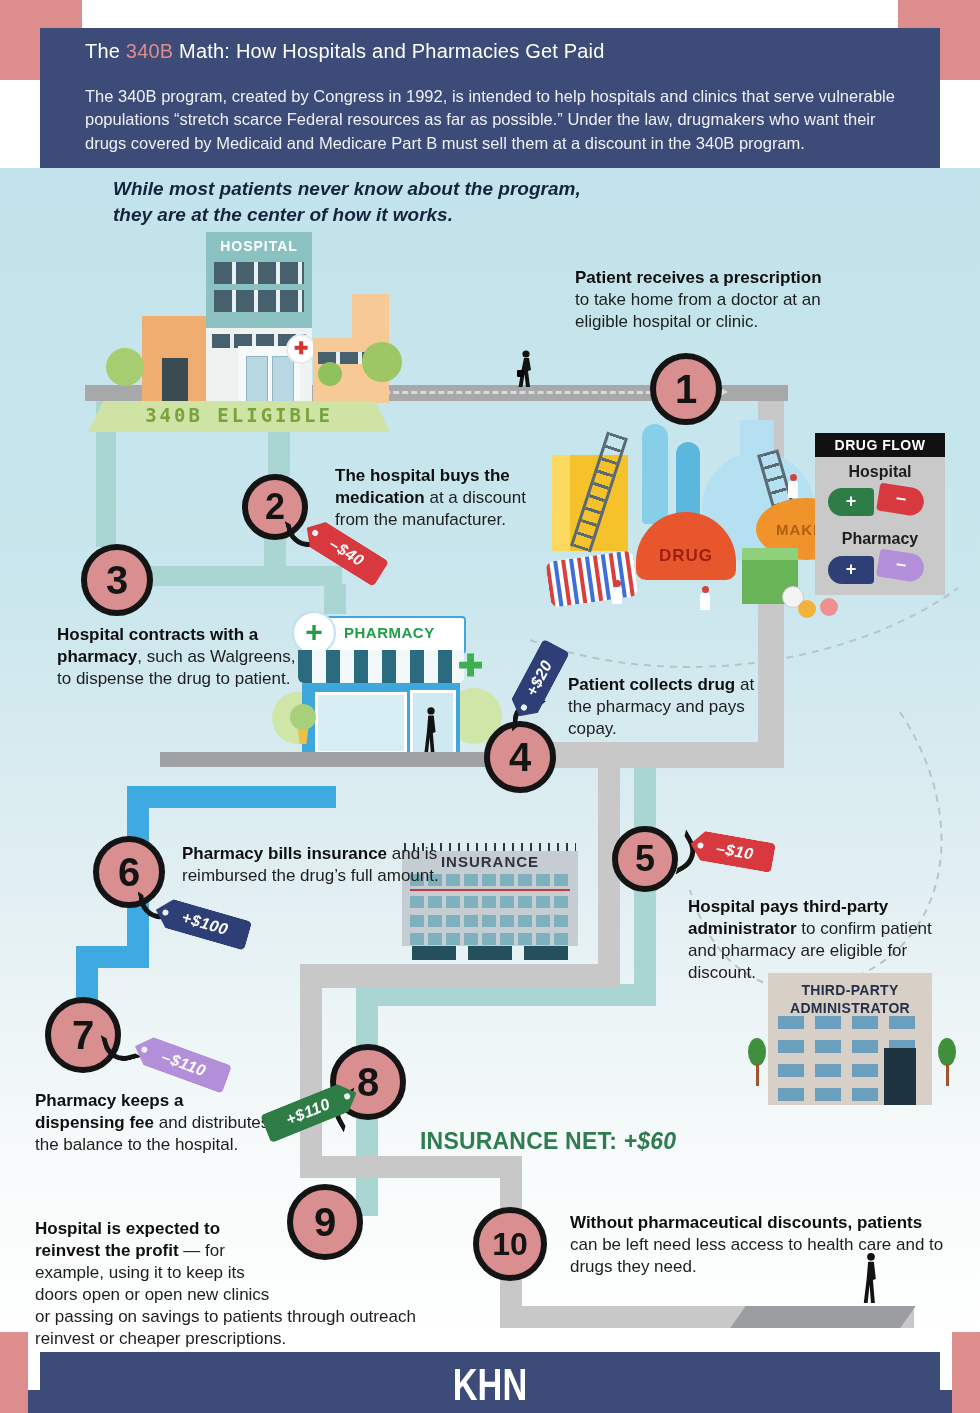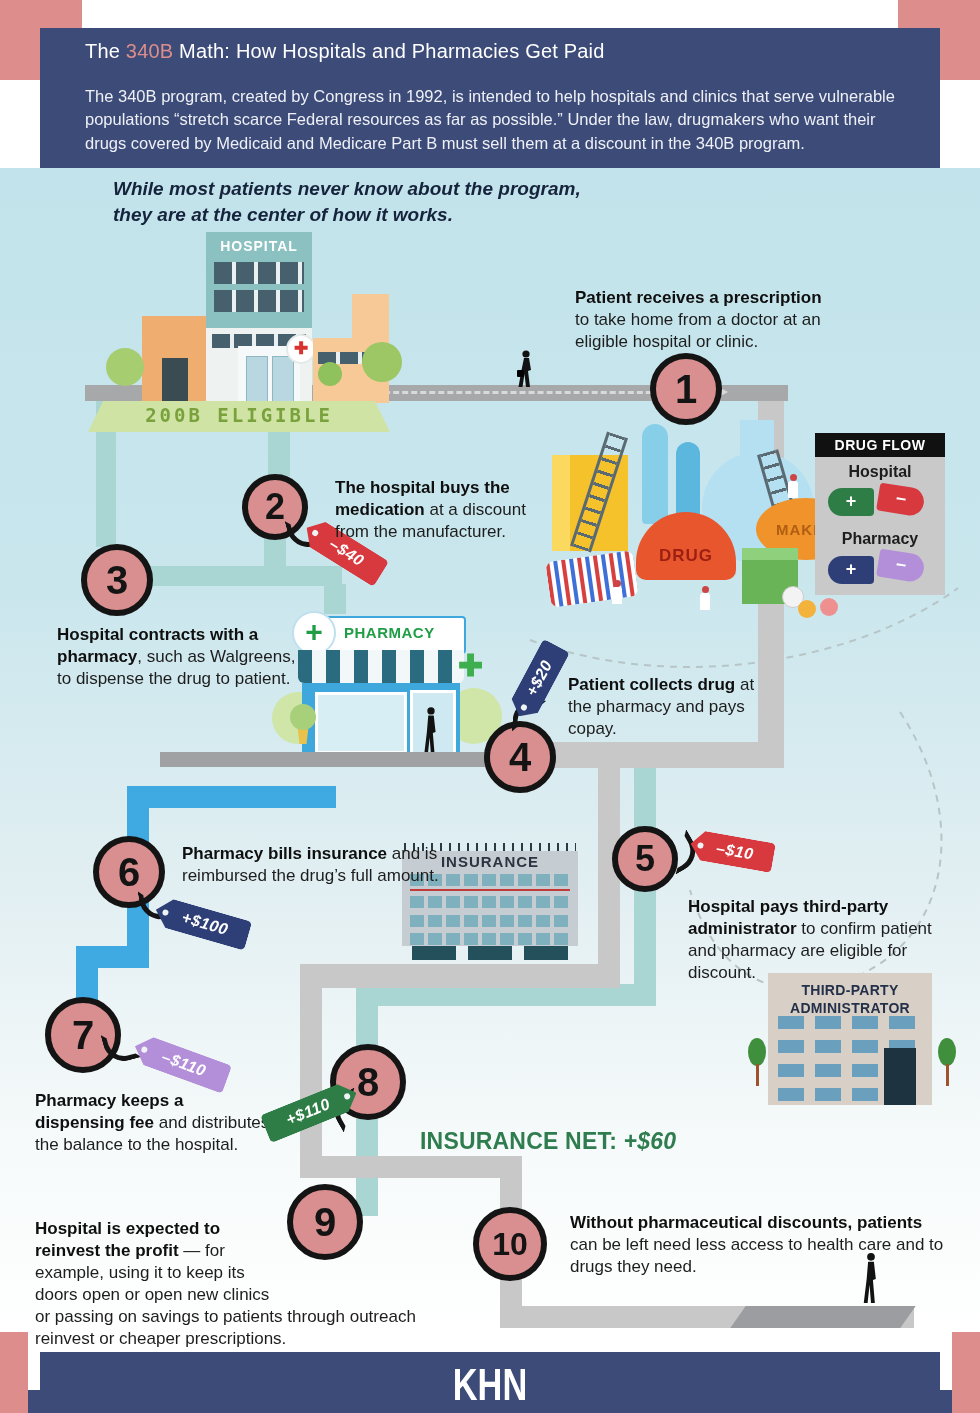--- a/index.html
+++ b/index.html
@@ -202,21 +202,21 @@
     <div class="hosp-entry"></div>
     <div class="hosp-door" style="left:246px;"></div>
     <div class="hosp-door" style="left:272px;"></div>
     <div class="cross-badge">✚</div>
     <div class="bldg-peach" style="left:313px;top:338px;width:76px;height:65px;"></div>
     <div class="bldg-peach" style="left:352px;top:294px;width:37px;height:46px;"></div>
     <div class="win-strip" style="left:318px;top:352px;width:62px;height:12px;"></div>
     <div class="tree" style="left:362px;top:342px;width:40px;height:40px;background:#9cc764;"></div>
     <div class="tree" style="left:318px;top:362px;width:24px;height:24px;background:#8fc15c;"></div>
     <div class="platform"></div>
-    <div class="eligible">200B ELIGIBLE</div>
+    <div class="eligible">340B ELIGIBLE</div>
   </div>
 
   <svg class="figure walker" style="left:514px;top:350px;" width="24" height="38" viewBox="0 0 24 38">
     <circle cx="12" cy="4" r="3.6"></circle>
     <path d="M10 8 h5 l2 12 -3 1 2 16 -4 0 -1.5 -13 -2 13 -4 0 3 -17 z"></path>
     <rect x="3" y="20" width="7" height="7" rx="1"></rect>
   </svg>
 
   <div>
     <div class="abs" style="left:552px;top:455px;width:76px;height:96px;background:#f6c22c;"></div>
@@ -296,28 +296,28 @@
     <div class="tpa-row" style="top:1064px;"></div>
     <div class="tpa-row" style="top:1088px;"></div>
     <div class="tpa-dark"></div>
     <div class="tree2" style="left:748px;top:1038px;"></div>
     <div class="trunk" style="left:756px;top:1064px;"></div>
     <div class="tree2" style="left:938px;top:1038px;"></div>
     <div class="trunk" style="left:946px;top:1064px;"></div>
   </div>
 
   <div class="step-circle" style="left:650px;top:353px;width:60px;height:60px;">1</div>
-  <div class="txt" style="left:575px;top:267px;width:248px;margin-top:20px;">
+  <div class="txt" style="left:575px;top:267px;width:248px;">
     <b>Patient receives a prescription</b><span> to take home from a doctor at an eligible hospital or clinic.</span>
   </div>
 
   <div class="step-circle" style="left:242px;top:474px;width:54px;height:54px;font-size:36px;">2</div>
   <div class="string" style="left:288px;top:516px;transform:rotate(-15deg);"></div>
   <div class="tag" style="left:300px;top:536px;width:74px;background:#d8393f;transform:rotate(32deg);">–$40</div>
-  <div class="txt" style="left:335px;top:465px;width:205px;margin-top:12px;">
+  <div class="txt" style="left:335px;top:465px;width:205px;">
     <b>The hospital buys the medication</b><span> at a discount from the manufacturer.</span>
   </div>
 
   <div class="step-circle" style="left:81px;top:544px;width:60px;height:60px;">3</div>
   <div class="txt" style="left:57px;top:624px;width:240px;">
     <b>Hospital contracts with a pharmacy</b><span>, such as Walgreens, to dispense the drug to patient.</span>
   </div>
 
   <div class="step-circle" style="left:484px;top:721px;width:60px;height:60px;">4</div>
   <div class="string" style="left:512px;top:700px;transform:rotate(95deg);"></div>

